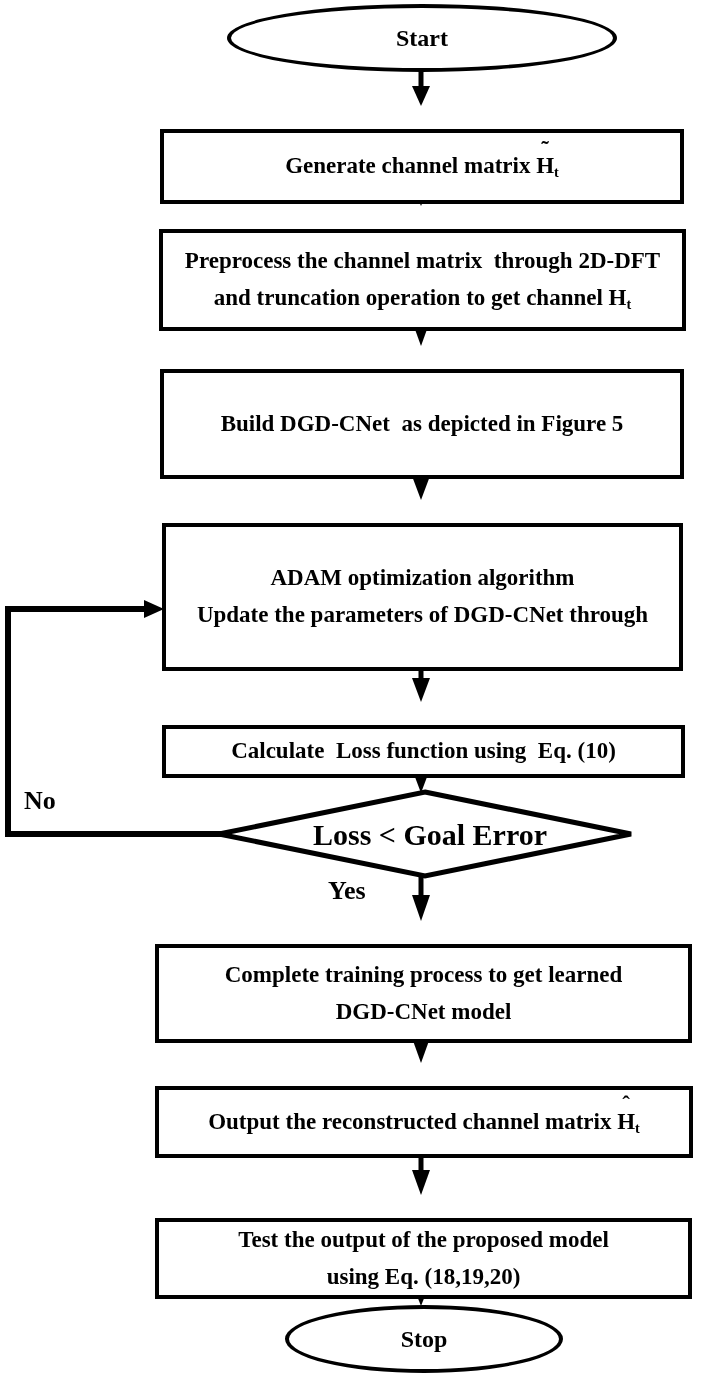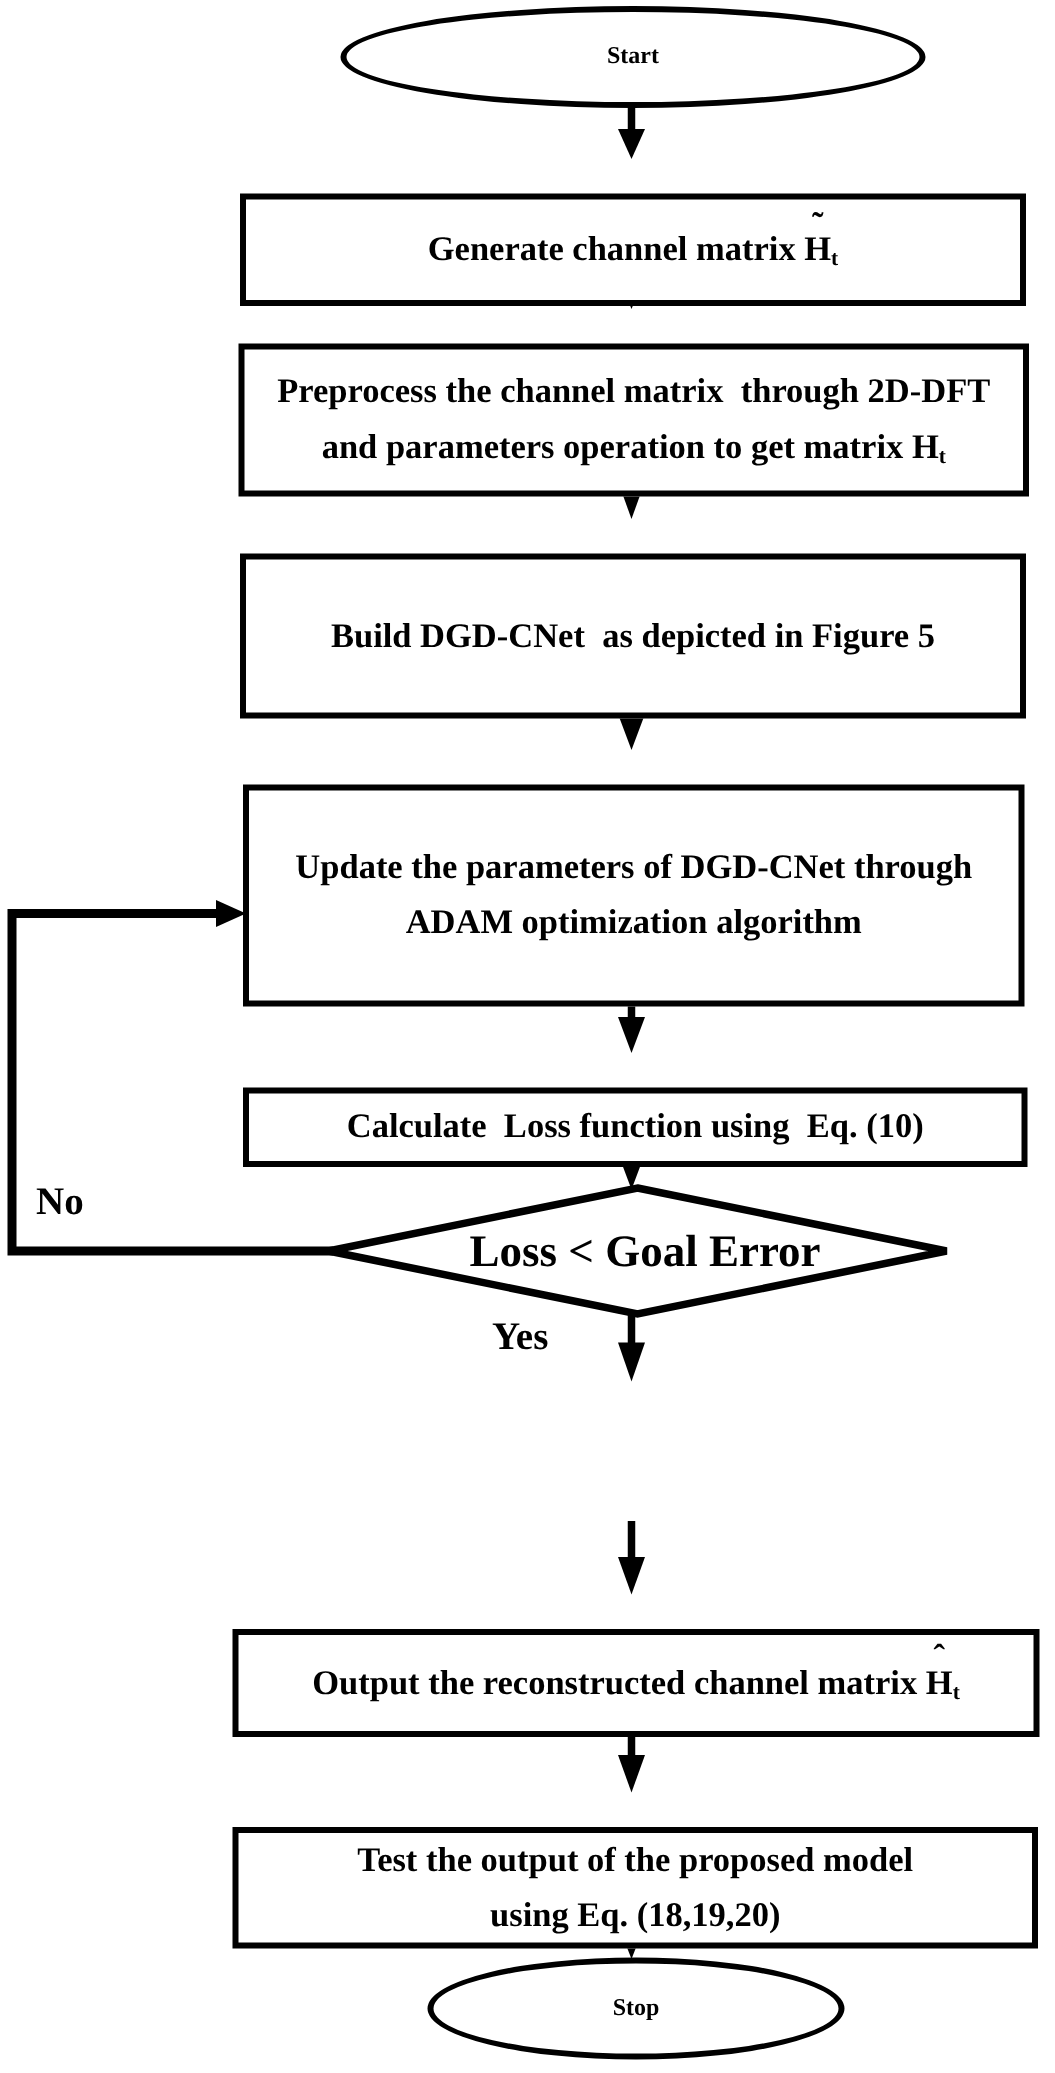--- a/index.html
+++ b/index.html
@@ -35,21 +35,21 @@
   .ellipse {
     position: absolute;
     box-sizing: border-box;
     border: 4px solid #000000;
     border-radius: 50%;
     background: #ffffff;
     display: flex;
     align-items: center;
     justify-content: center;
     text-align: center;
-    font-size: 16px;
+    font-size: 24px;
   }
   .line { white-space: pre; }
   .sym { position: relative; display: inline-block; }
   .sym .accent {
     position: absolute;
     left: 50%;
     top: -0.45em;
     transform: translateX(-50%);
     line-height: 1;
     font-size: 1em;
@@ -129,42 +129,46 @@
   <div class="ellipse" style="left:227px; top:4px; width:390px; height:68px;">
     <span>Start</span>
   </div>
 
   <div class="box" style="left:160px; top:103px; width:524px; height:75px;">
     <div class="line"><span>Generate channel matrix </span><span class="sym"><span class="accent">˜</span><span>H</span></span><sub>t</sub></div>
   </div>
 
   <div class="box" style="left:159px; top:203px; width:527px; height:102px;">
     <div class="line">Preprocess the channel matrix  through 2D-DFT</div>
-    <div class="line"><span>and parameters operation to get matrix </span><span>H</span><sub>t</sub></div>
+    <div class="line"><span>and truncation operation to get channel </span><span>H</span><sub>t</sub></div>
   </div>
 
   <div class="box" style="left:160px; top:343px; width:524px; height:110px;">
     <div class="line">Build DGD-CNet  as depicted in Figure 5</div>
   </div>
 
   <div class="box" style="left:162px; top:497px; width:521px; height:148px;">
+    <div class="line">ADAM optimization algorithm</div>
     <div class="line">Update the parameters of DGD-CNet through</div>
-    <div class="line">ADAM optimization algorithm</div>
   </div>
 
   <div class="box" style="left:162px; top:699px; width:523px; height:53px;">
     <div class="line">Calculate  Loss function using  Eq. (10)</div>
   </div>
 
   <div class="decision-label">
     <span>Loss &lt; Goal Error</span>
   </div>
   <div class="branch-label branch-no">No</div>
   <div class="branch-label branch-yes">Yes</div>
 
+  <div class="box" style="left:155px; top:918px; width:537px; height:99px;">
+    <div class="line">Complete training process to get learned</div>
+    <div class="line">DGD-CNet model</div>
+  </div>
 
   <div class="box" style="left:155px; top:1060px; width:538px; height:72px;">
     <div class="line"><span>Output the reconstructed channel matrix </span><span class="sym"><span class="accent">ˆ</span><span>H</span></span><sub>t</sub></div>
   </div>
 
   <div class="box" style="left:155px; top:1192px; width:537px; height:81px;">
     <div class="line">Test the output of the proposed model</div>
     <div class="line">using Eq. (18,19,20)</div>
   </div>
 

